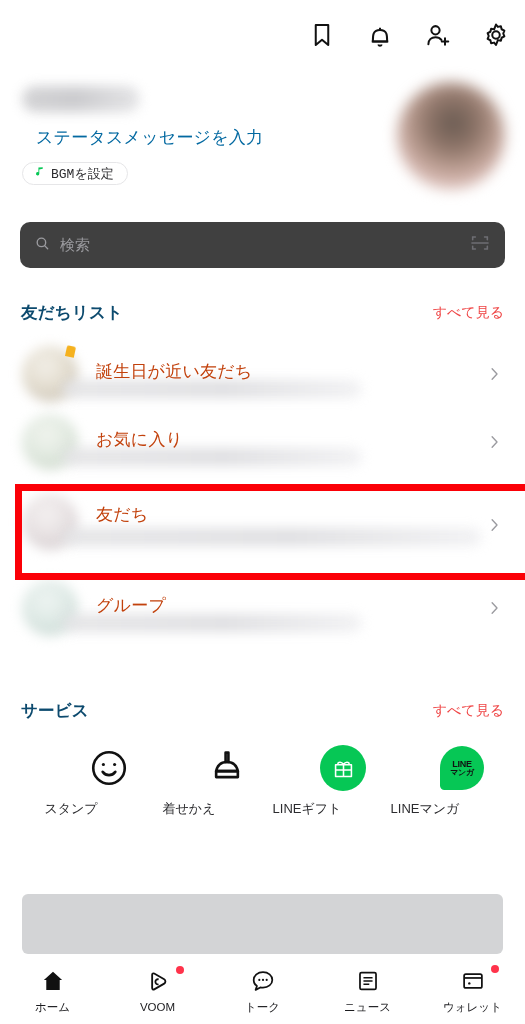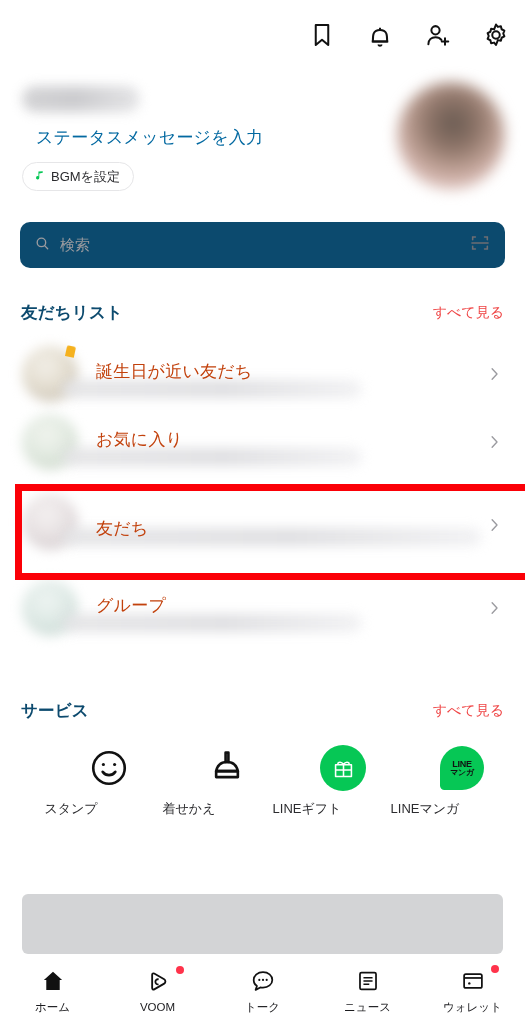--- a/index.html
+++ b/index.html
@@ -26,37 +26,37 @@
     border-radius: 13px;
     background: linear-gradient(100deg,#d2d2d4 0%, #c9c9cc 45%, #e4e4e6 100%);
     filter: blur(6px); opacity: .95;
   }
   .status-msg {
     position:absolute; left: 36px; top: 50px;
     font-size: 17px; color: #0369a1; letter-spacing: .2px; white-space: nowrap;
   }
   .bgm-pill {
     position:absolute; left: 22px; top: 86px;
-    height: 29px; padding: 0 13px 0 10px;
+    height: 23px; padding: 0 13px 0 10px;
     display:flex; align-items:center; gap: 5px;
-    border: 1px solid #e6e6e8; border-radius: 15px; background:#fff;
+    border: 1px solid #e6e6e8; border-radius: 15px; background:#fff;font-family:Liberation Mono, monospace;
   }
   .bgm-pill .lbl { font-size: 13px; color:#2b2b2e; }
   .avatar {
     position:absolute; right: 20px; top: 6px; width: 108px; height: 108px;
     border-radius: 50%;
     background:
       radial-gradient(circle at 52% 38%, #6a5b52 0%, #8d7468 28%, #b79a8e 50%, #d7b9b2 68%, #efe3e0 88%, #f7f2f1 100%);
     filter: blur(7px);
   }
 
   
   .search {
     position:absolute; left: 20px; top: 222px; width: 485px; height: 46px;
-    background: #0c4a6e; border-radius: 10px;
+    background: #404040; border-radius: 10px;
     display:flex; align-items:center; padding: 0 14px;
   }
   .search .placeholder { font-size: 15px; color:#9b9b9f; margin-left: 9px; }
   .search .qr { margin-left:auto; }
 
   
   .sec-head { position:absolute; left: 0; right: 0; height: 28px; }
   .sec-head .title {
     position:absolute; left: 21px; top: 0;
     font-size: 16.5px; font-weight: bold; color: #0c4a6e; letter-spacing:.2px;
@@ -234,21 +234,21 @@
       <span class="chev">
         <svg viewBox="0 0 24 24" width="18" height="18" fill="none" stroke="#9a9a9f" stroke-width="1.8" stroke-linecap="round" stroke-linejoin="round">
             <path d="M9.5 5l6.5 7-6.5 7"></path>
           </svg>
       </span>
     </div>
 
     <div class="row wide" style="height:98px;">
       <div class="av a3" style="top:18px;"></div>
       <div class="blur-sub" style="top:52px;"></div>
-      <div class="lbl" style="top:41px;">友だち</div>
+      <div class="lbl" style="top:27px;">友だち</div>
       <span class="chev" style="top:40px;">
         <svg viewBox="0 0 24 24" width="18" height="18" fill="none" stroke="#9a9a9f" stroke-width="1.8" stroke-linecap="round" stroke-linejoin="round">
             <path d="M9.5 5l6.5 7-6.5 7"></path>
           </svg>
       </span>
     </div>
 
     <div class="row">
       <div class="av a4"></div>
       <div class="blur-sub"></div>

